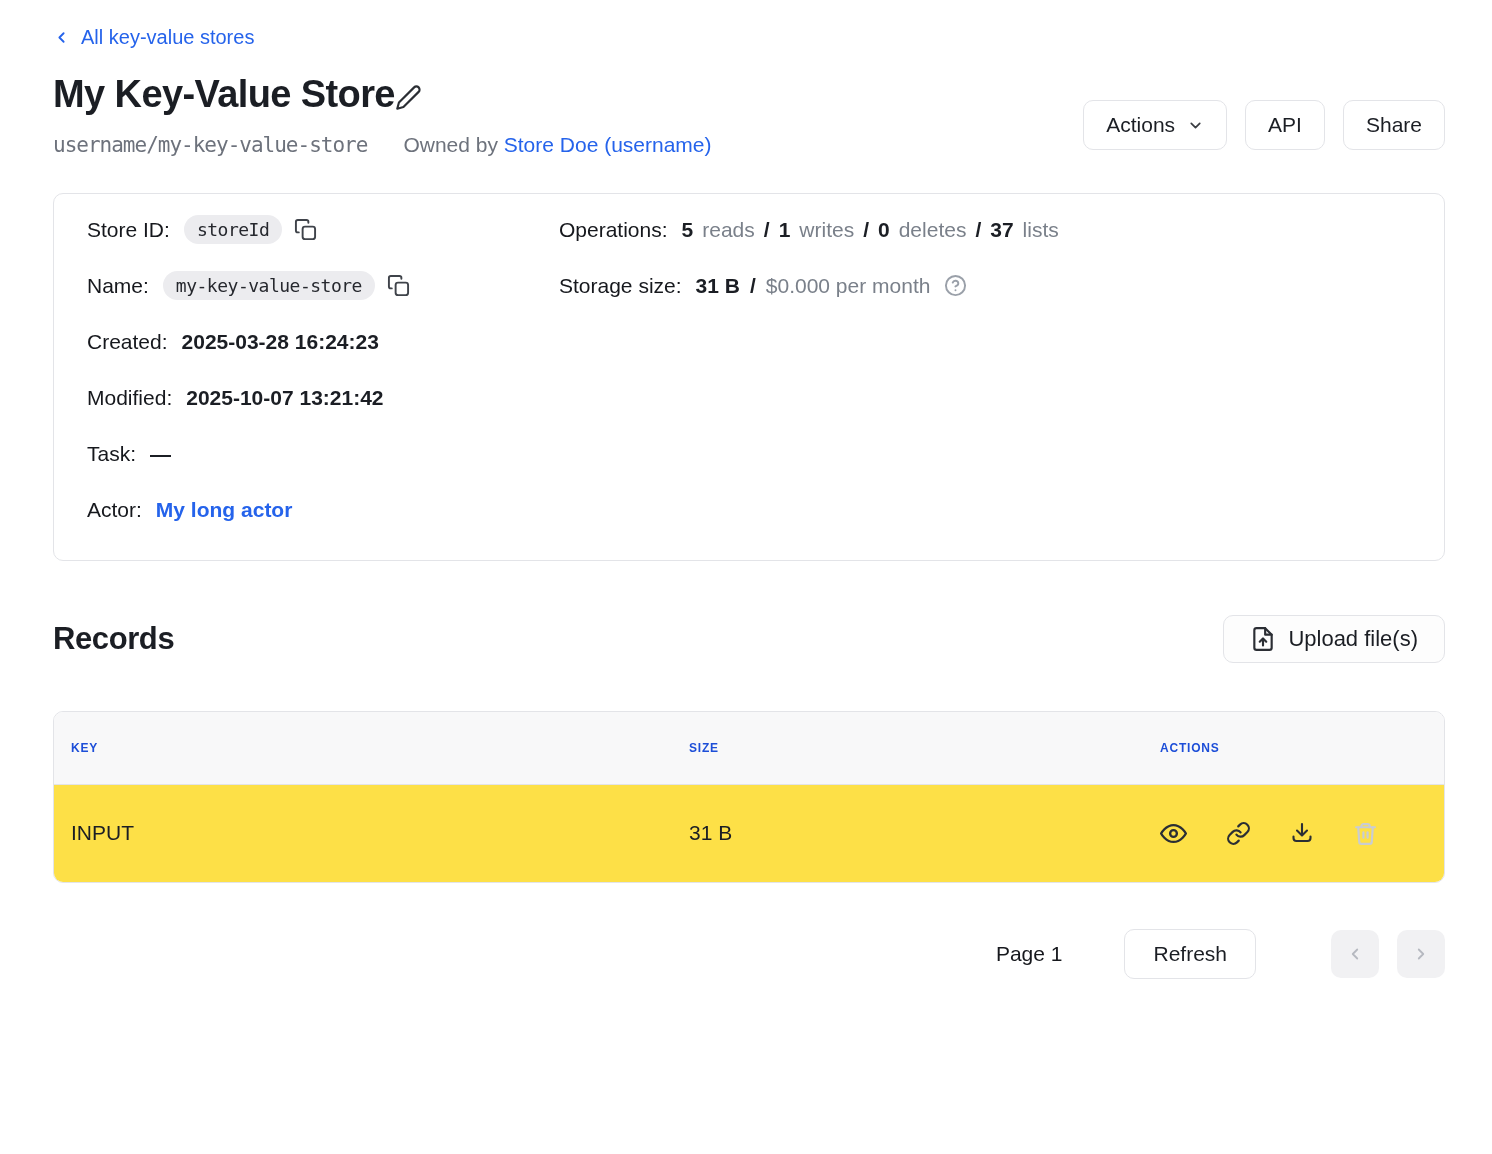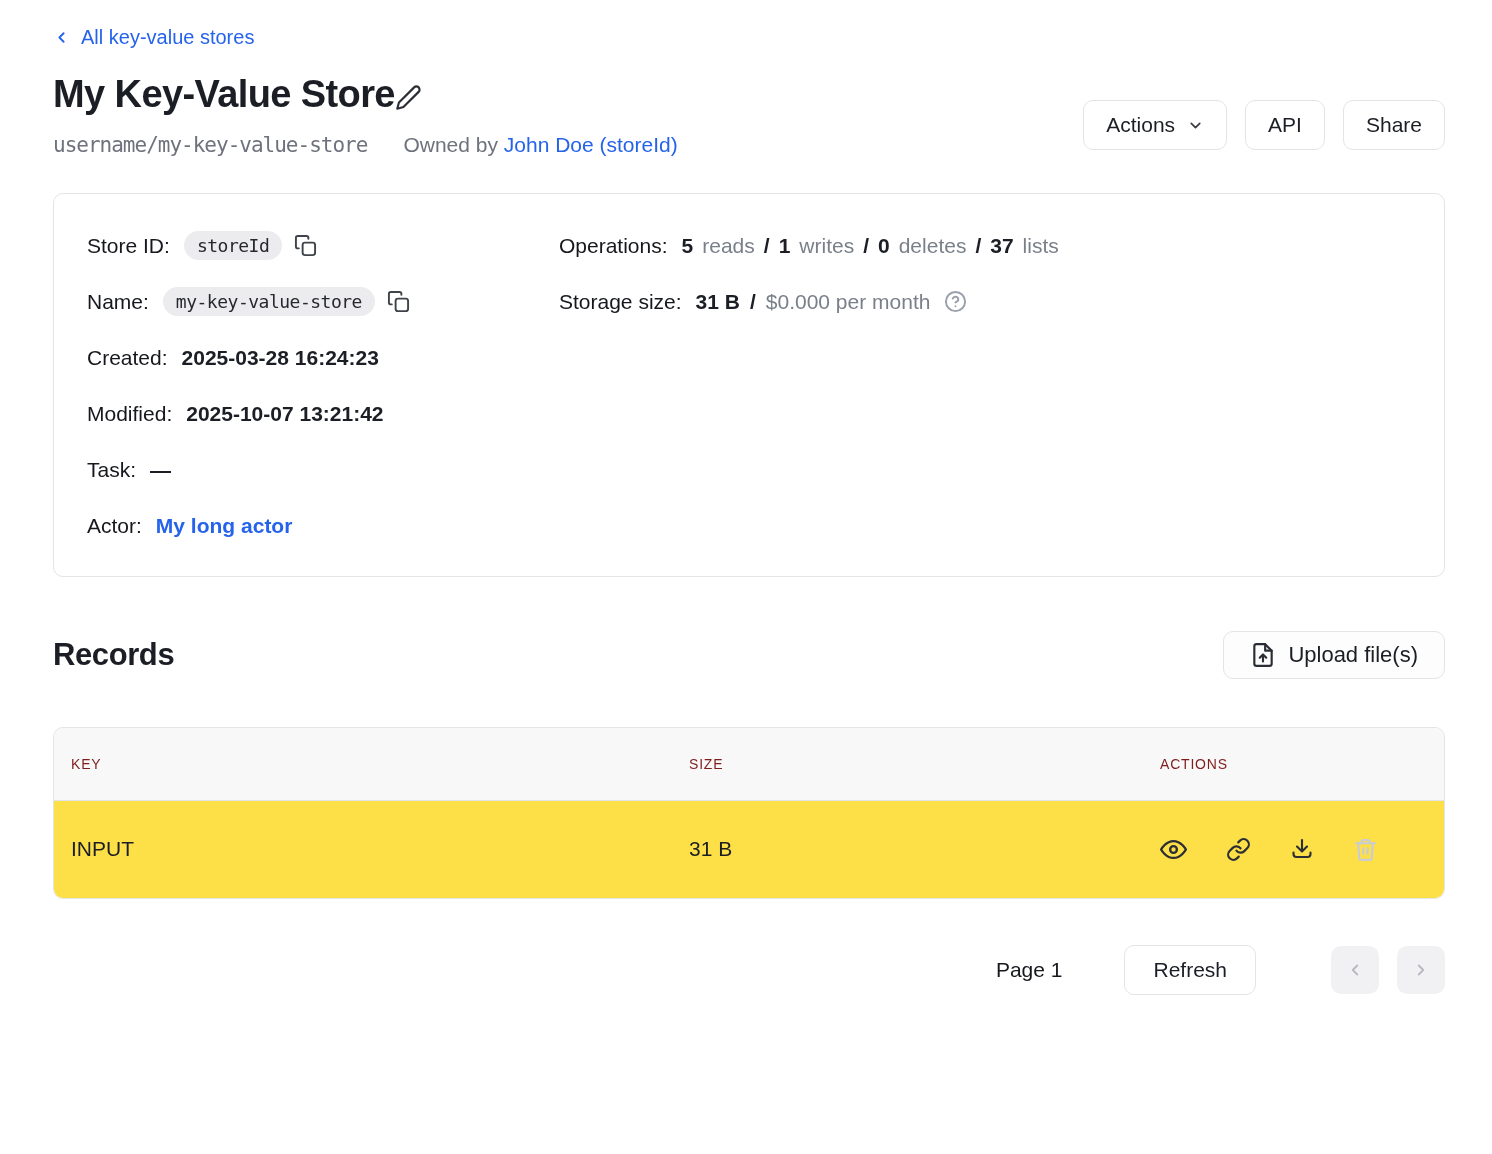--- a/index.html
+++ b/index.html
@@ -47,21 +47,21 @@
     display:inline-flex;align-items:center;justify-content:center;gap:12px;
     background:#fff;border:1px solid var(--border);border-radius:10px;
     font-family:inherit;font-size:21px;color:var(--text-primary);
     padding:10px 22px;height:50px;cursor:pointer;font-weight:400;
   }
   .btn svg{color:#3a3d42;}
 
   
   .info-card{
     margin-top:36px;border:1px solid var(--border);border-radius:10px;
-    padding:24px 33px 22px 33px;display:flex;align-items:flex-start;
+    padding:8px 33px 22px 33px;display:flex;align-items:flex-start;
   }
   .col-left{width:472px;flex:0 0 auto;}
   .col-right{flex:1;}
   .detail-row{height:56px;display:flex;align-items:center;gap:10px;font-size:21px;}
   .detail-row .label{color:#16181d;margin-right:4px;white-space:nowrap;}
   .detail-row b{font-weight:700;color:#1b1e24;white-space:nowrap;}
   .pill{
     font-family:"DejaVu Sans Mono","Liberation Mono",monospace;
     font-size:18px;letter-spacing:-0.5px;color:#26282e;
     background:var(--pill-bg);border-radius:999px;padding:4px 13px;
@@ -82,21 +82,21 @@
   .upload-btn{height:48px;padding:12px 26px;font-size:22px;background:#fdfdfd;}
   .upload-btn svg{color:var(--icon-dark);}
 
   
   .records-table{
     margin-top:48px;border:1px solid var(--border);border-radius:10px;overflow:hidden;
   }
   .t-row{display:grid;grid-template-columns:618px 454px 1fr;padding-left:17px;align-items:center;}
   .t-head{height:73px;background:var(--table-header-bg);border-bottom:1px solid var(--border);}
   .t-head .th{
-    font-size:14px;letter-spacing:0.8px;color:#7f1d1d;font-weight:400;
+    font-size:12px;letter-spacing:0.8px;color:#1d4ed8;font-weight:700;
   }
   .t-body-row{height:97px;background:#fde047;font-size:21px;}
   .cell-actions{padding-left:17px;display:flex;align-items:center;}
   .row-actions{display:flex;align-items:center;gap:39px;}
   .action-btn{background:none;border:none;padding:0;display:inline-flex;cursor:pointer;color:var(--icon-dark);}
   .action-btn.disabled{color:var(--disabled-icon);cursor:default;}
 
   
   .table-footer{margin-top:46px;display:flex;align-items:center;justify-content:flex-end;}
   .page-label{font-size:21px;color:#16181d;}
@@ -131,21 +131,21 @@
         <span class="edit-icon">
           <svg width="27" height="27" viewBox="0 0 24 24" fill="none" stroke="currentColor" stroke-width="1.9" stroke-linecap="round" stroke-linejoin="round">
               <path d="M17 3a2.828 2.828 0 1 1 4 4L7.5 20.5 2 22l1.5-5.5L17 3z"></path>
             </svg>
         </span>
       </h1>
       <div class="subtitle">
         <span class="store-path">username/my-key-value-store</span>
         <span class="owned">
           <span>Owned by</span>
-          <a>John Doe (storeId)</a>
+          <a>Store Doe (username)</a>
         </span>
       </div>
     </div>
     <div class="header-buttons">
       <button class="btn">
         <span>Actions</span>
         <span style="display:inline-flex;">
           <svg width="17" height="17" viewBox="0 0 24 24" fill="none" stroke="currentColor" stroke-width="2.4" stroke-linecap="round" stroke-linejoin="round">
               <path d="M6 9l6 6 6-6"></path>
             </svg>

